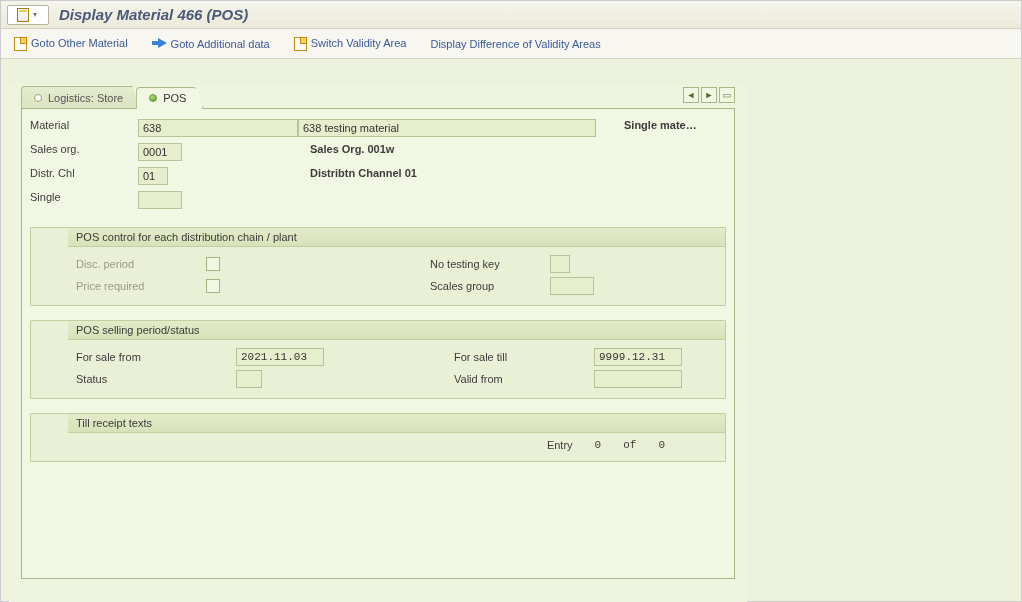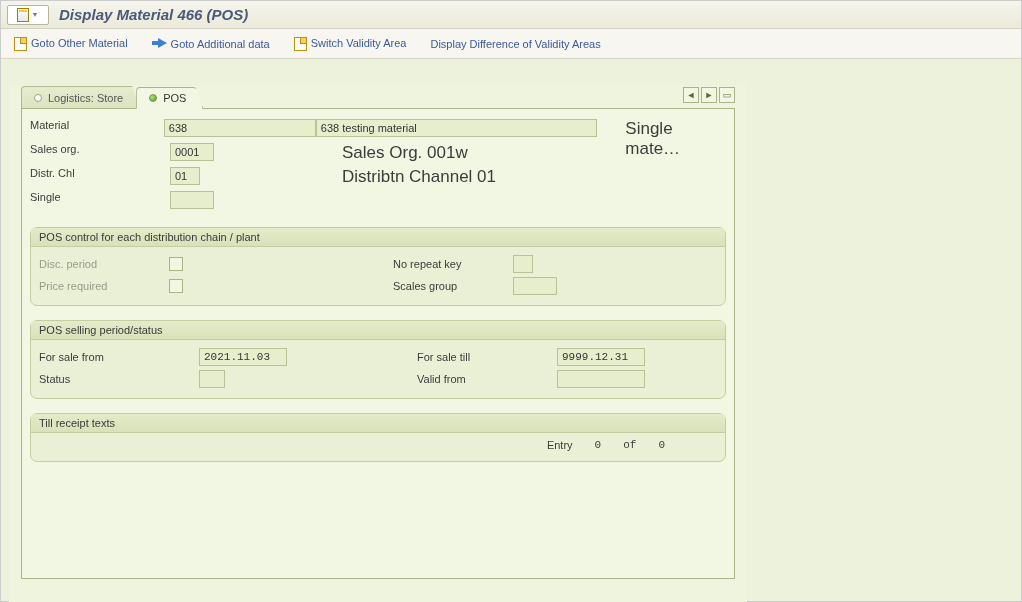--- a/index.html
+++ b/index.html
@@ -189,28 +189,29 @@
   }
   .finput {
     height: 18px;
     border: 1px solid #b8c296;
     background: #e7eecd;
     padding: 0 4px;
     font-size: 11px;
     font-family: inherit;
     color: #333;
   }
-  .finput.ro { background: #e7eecd; margin-left: 32px; }
-  .ftext { font-size: 17px; color: #3c3c3c; padding-left: 12px; }
+  .finput.ro { background: #e7eecd; }
+  .ftext { font-size: 11px; color: #3c3c3c; padding-left: 12px; font-weight: bold; }
   
   .group {
     margin-top: 14px;
     border: 1px solid #c3cda0;
-    border-radius: 7px;
+    border-radius: 1px;
     background: #eaf0d6;
+    padding-left: 37px;
   }
   .group-header {
     background: linear-gradient(to bottom, #e3ebc9, #d8e2b9);
     border-bottom: 1px solid #c3cda0;
     padding: 3px 8px;
     font-size: 11px;
     color: #3a3a3a;
     border-radius: 3px 3px 0 0;
   }
   .group-body {
@@ -324,21 +325,21 @@
           <input class="finput ro" style="width: 44px;" value="">
         </div>
 
         <div class="group">
           <div class="group-header">POS control for each distribution chain / plant</div>
           <div class="group-body">
             <div class="grow">
               <div class="glabel dim">Disc. period</div>
               <div class="gcheck"></div>
               <div class="gspacer"></div>
-              <div class="glabel2">No repeat key</div>
+              <div class="glabel2">No testing key</div>
               <input class="ginput" style="width: 20px;">
             </div>
             <div class="grow">
               <div class="glabel dim">Price required</div>
               <div class="gcheck"></div>
               <div class="gspacer"></div>
               <div class="glabel2">Scales group</div>
               <input class="ginput" style="width: 44px;" value="">
             </div>
           </div>

